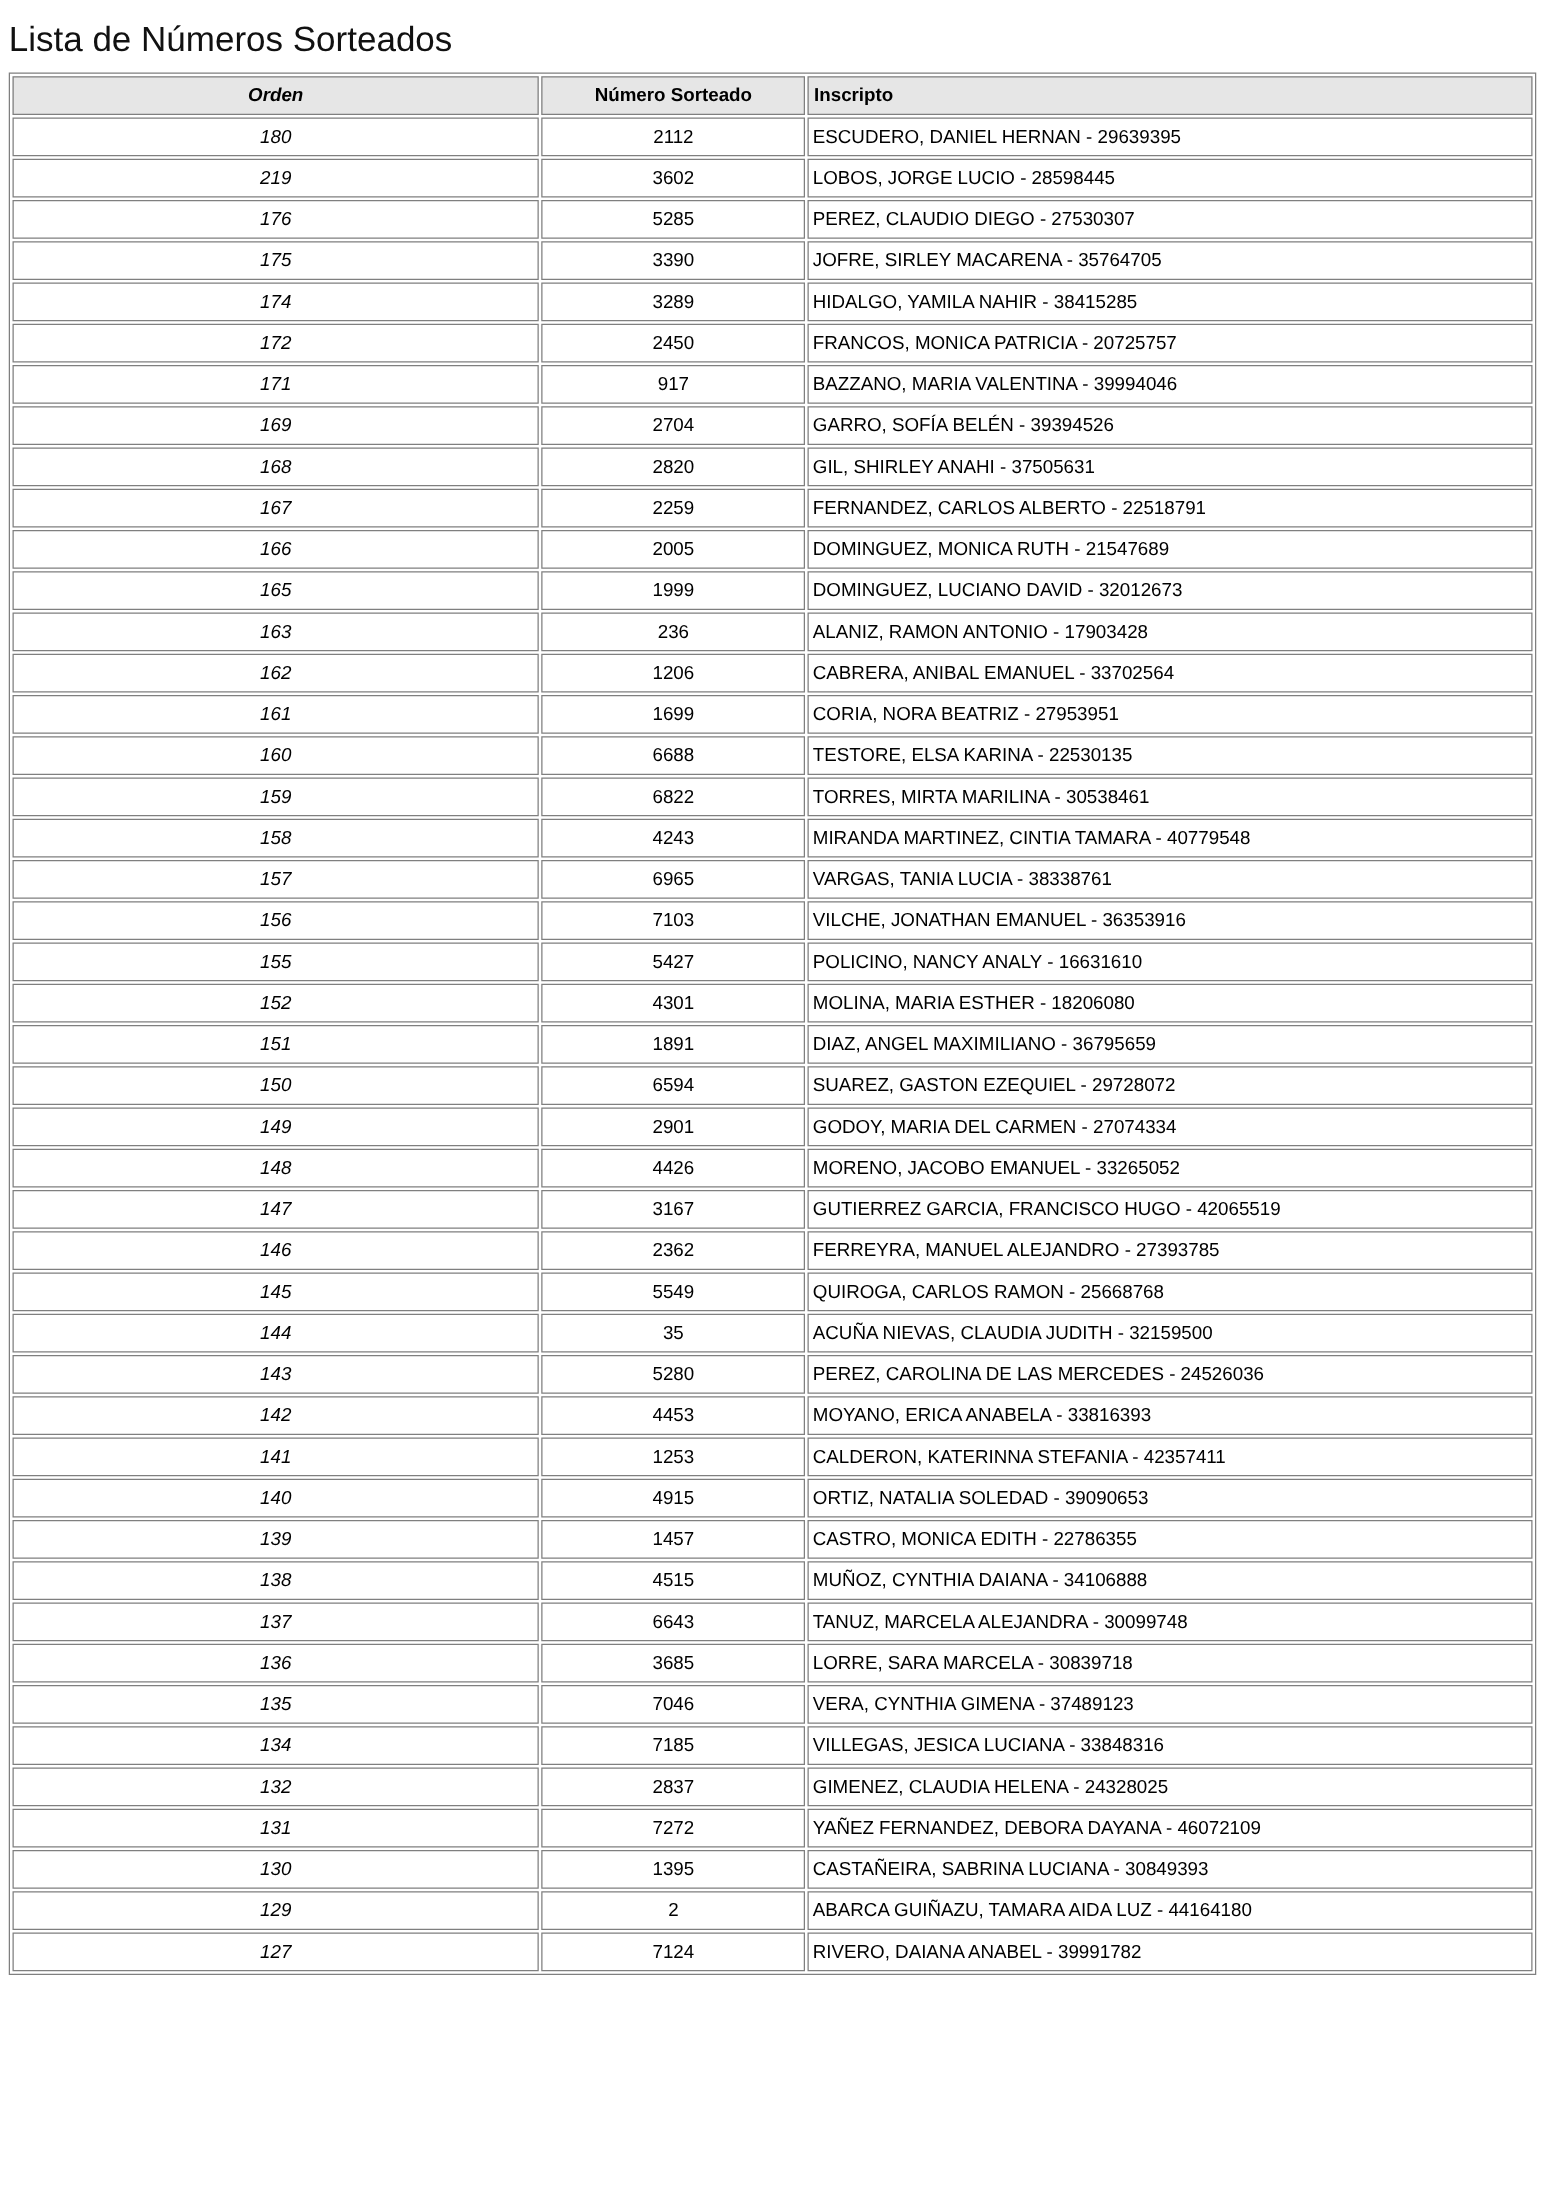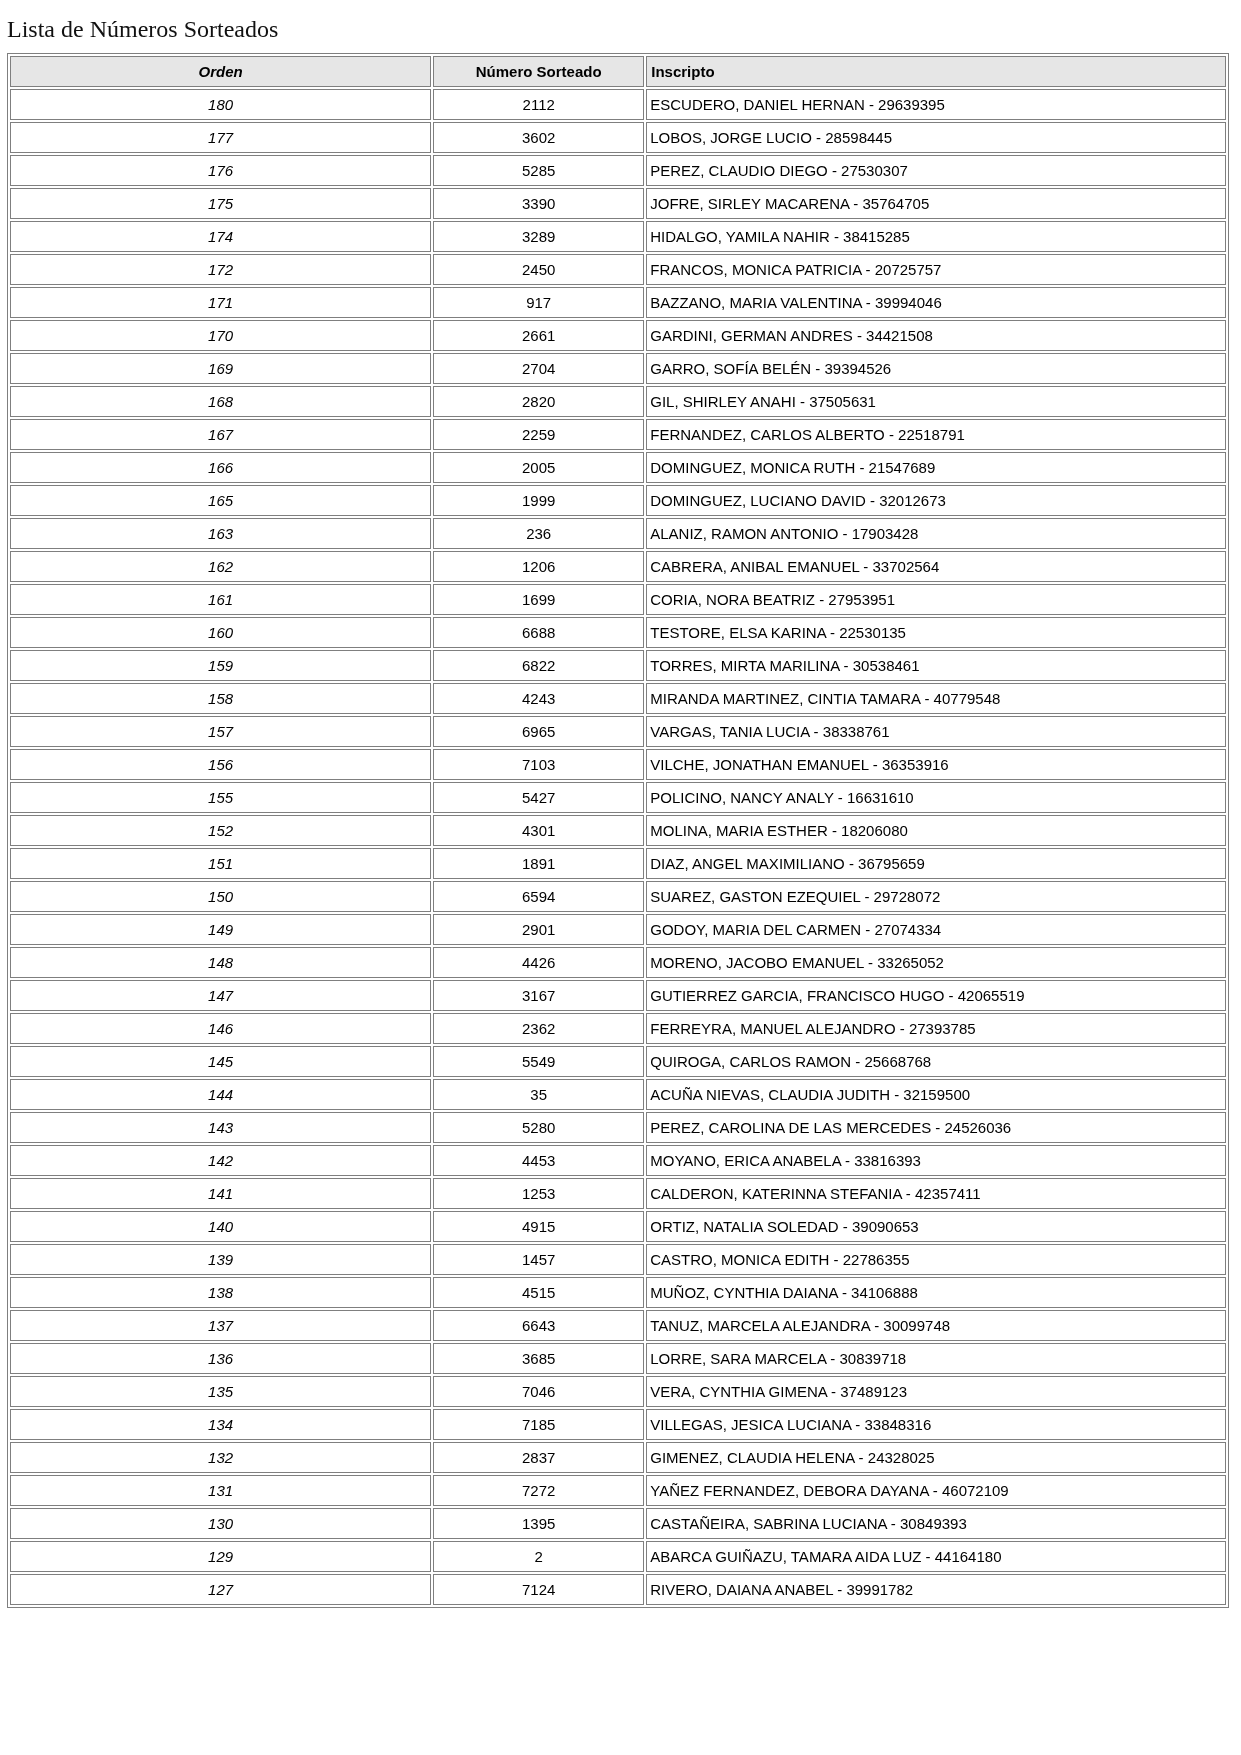--- a/index.html
+++ b/index.html
@@ -11,25 +11,24 @@
   *{box-sizing:border-box;}
   html,body{margin:0;padding:0;background:var(--bg);}
   body{
     width:1241px;
     font-family:"Liberation Sans", sans-serif;
     color:var(--text);
   }
   .page{padding:6px 6px 20px 7px;}
   h1.title{
     margin:10px 0 10px 0;
-    font-size:24px;
+    font-size:28px;
     font-weight:400;
     letter-spacing:0px;
     color:#111;
-    font-family:Liberation Serif, serif;
   }
   table.report{
     border-collapse:separate;
     border-spacing:2px;
     width:1222px;
     border:1px solid var(--border);
     background:var(--bg);
   }
   th,td{
     border:1px solid var(--border);
@@ -64,21 +63,21 @@
         <th class="c-inscripto">Inscripto</th>
       </tr>
     </thead>
     <tbody id="rows">
         <tr>
           <td class="c-orden">180</td>
           <td class="c-numero">2112</td>
           <td class="c-inscripto">ESCUDERO, DANIEL HERNAN - 29639395</td>
         </tr>
         <tr>
-          <td class="c-orden">177</td>
+          <td class="c-orden">219</td>
           <td class="c-numero">3602</td>
           <td class="c-inscripto">LOBOS, JORGE LUCIO - 28598445</td>
         </tr>
         <tr>
           <td class="c-orden">176</td>
           <td class="c-numero">5285</td>
           <td class="c-inscripto">PEREZ, CLAUDIO DIEGO - 27530307</td>
         </tr>
         <tr>
           <td class="c-orden">175</td>
@@ -92,25 +91,20 @@
         </tr>
         <tr>
           <td class="c-orden">172</td>
           <td class="c-numero">2450</td>
           <td class="c-inscripto">FRANCOS, MONICA PATRICIA - 20725757</td>
         </tr>
         <tr>
           <td class="c-orden">171</td>
           <td class="c-numero">917</td>
           <td class="c-inscripto">BAZZANO, MARIA VALENTINA - 39994046</td>
-        </tr>
-        <tr>
-          <td class="c-orden">170</td>
-          <td class="c-numero">2661</td>
-          <td class="c-inscripto">GARDINI, GERMAN ANDRES - 34421508</td>
         </tr>
         <tr>
           <td class="c-orden">169</td>
           <td class="c-numero">2704</td>
           <td class="c-inscripto">GARRO, SOFÍA BELÉN - 39394526</td>
         </tr>
         <tr>
           <td class="c-orden">168</td>
           <td class="c-numero">2820</td>
           <td class="c-inscripto">GIL, SHIRLEY ANAHI - 37505631</td>

